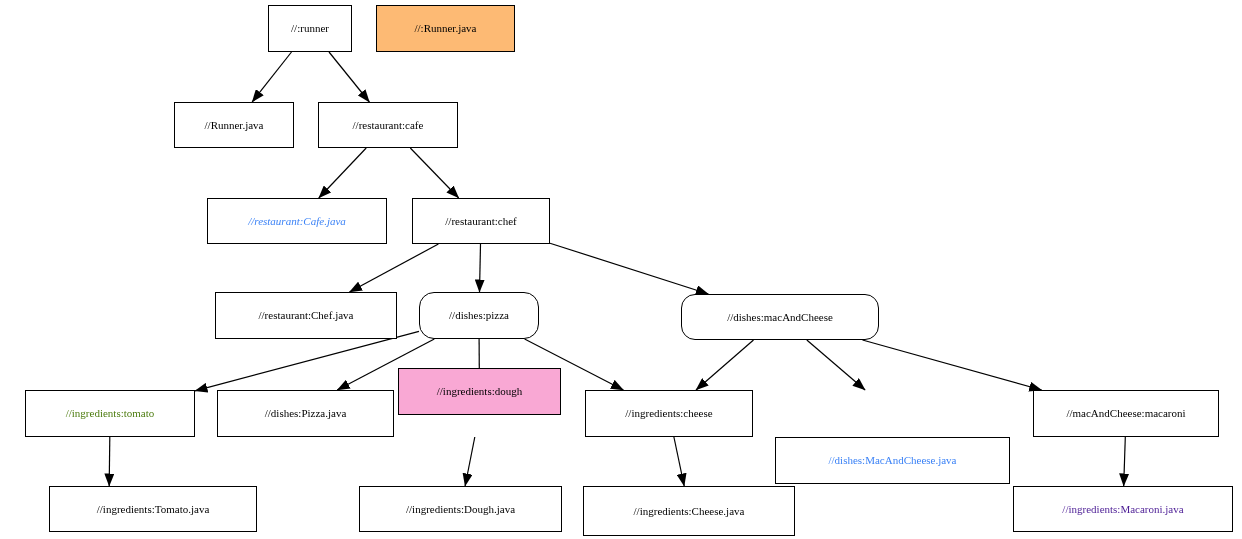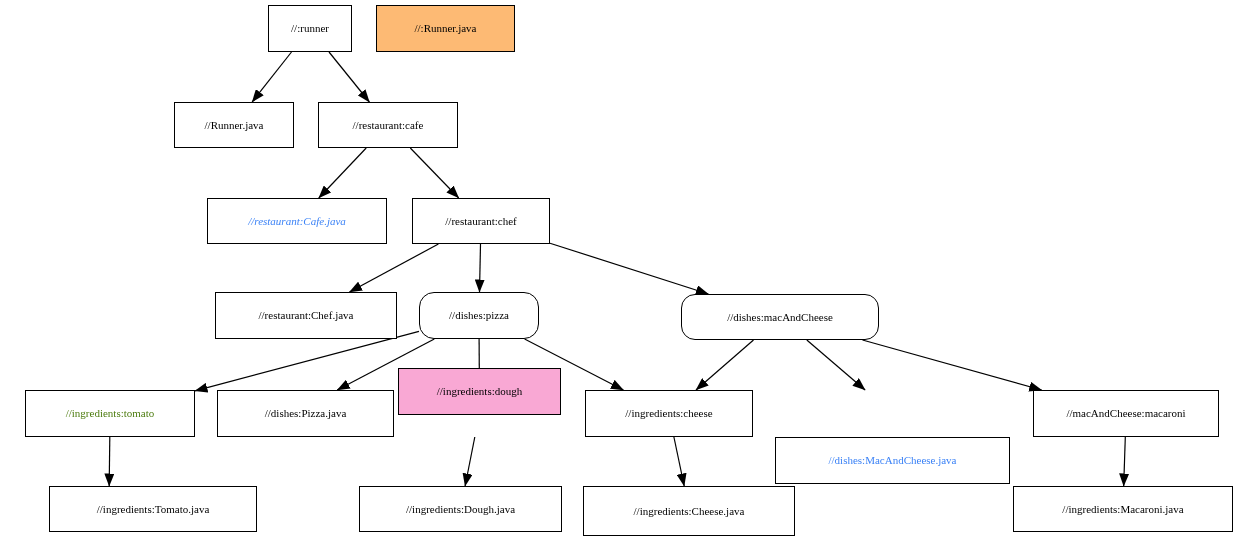--- a/index.html
+++ b/index.html
@@ -109,16 +109,16 @@
     </div>
     <div class="node" style="left: 5px; top: 486px; width: 208px; height: 46px; background: rgb(255, 255, 255); border-color: rgb(0, 0, 0); color: rgb(0, 0, 0); margin-left: 44px;">
       <span>//ingredients:Tomato.java</span>
     </div>
     <div class="node" style="left: 359px; top: 486px; width: 203px; height: 46px; background: rgb(255, 255, 255); border-color: rgb(0, 0, 0); color: rgb(0, 0, 0);">
       <span>//ingredients:Dough.java</span>
     </div>
     <div class="node" style="left: 583px; top: 486px; width: 212px; height: 50px; background: rgb(255, 255, 255); border-color: rgb(0, 0, 0); color: rgb(0, 0, 0);">
       <span>//ingredients:Cheese.java</span>
     </div>
-    <div class="node" style="left: 1013px; top: 486px; width: 220px; height: 46px; background: rgb(255, 255, 255); border-color: rgb(0, 0, 0); color: #000000;">
+    <div class="node" style="left: 1013px; top: 486px; width: 220px; height: 46px; background: rgb(255, 255, 255); border-color: rgb(0, 0, 0); color: #4c1d95;">
       <span>//ingredients:Macaroni.java</span>
     </div>
   </div>
 
 </body></html>

